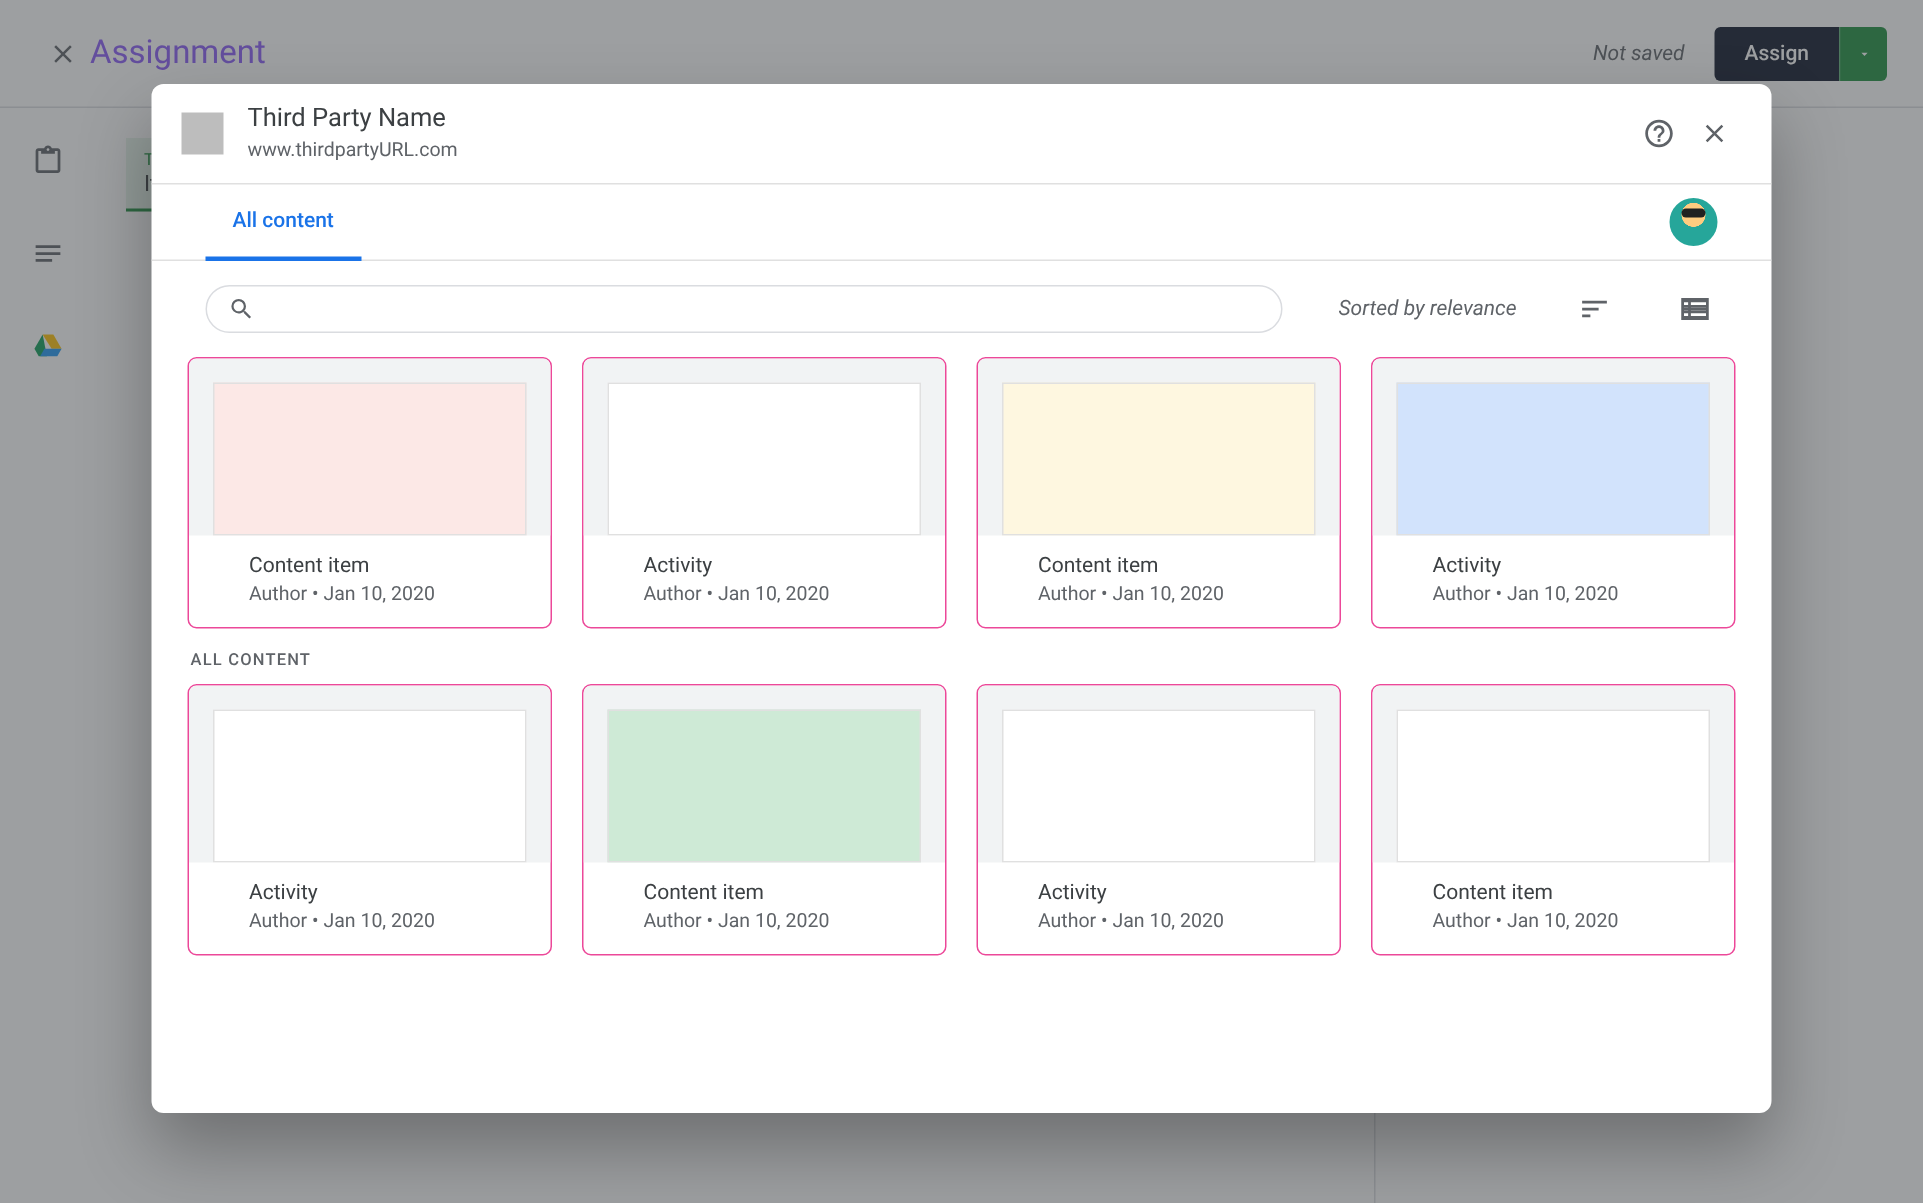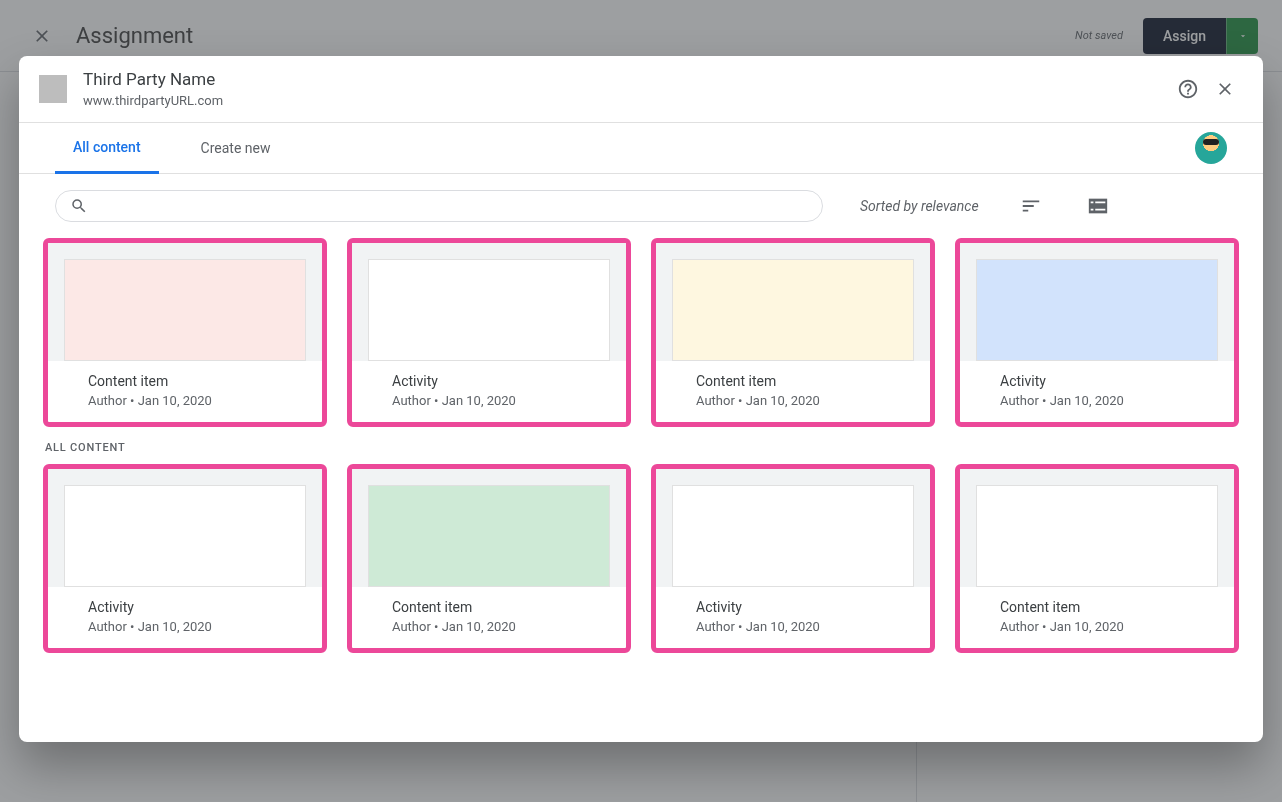--- a/index.html
+++ b/index.html
@@ -7,23 +7,23 @@
 
   
   .app-bar {
     height: 72px;
     display: flex;
     align-items: center;
     padding: 0 24px;
     border-bottom: 1px solid #dadce0;
   }
   .app-bar .close-icon { color: #5f6368; cursor: pointer; padding: 8px; }
-  .app-bar .title { font-size: 22px; color: #404040; margin-left: 16px; flex: none; }
+  .app-bar .title { font-size: 22px; color: #8b5cf6; flex: none; }
   .app-bar .spacer { flex: 1; }
-  .app-bar .not-saved { font-style: italic; color: #5f6368; font-size: 11px; margin-right: 20px; }
+  .app-bar .not-saved { font-style: italic; color: #5f6368; font-size: 14px; margin-right: 20px; }
   .assign-btn-group { display: flex; align-items: center; }
   .assign-btn {
     background: #0f172a; color: #fff; border: none; height: 36px; padding: 0 20px;
     border-radius: 4px 0 0 4px; font-size: 14px; cursor: pointer; font-weight: 500;
   }
   .assign-drop {
     background: #1e8e3e; color: #fff; border: none; height: 36px; width: 32px;
     border-radius: 0 4px 4px 0; cursor: pointer; display: flex; align-items: center; justify-content: center;
     border-left: 1px solid rgba(255,255,255,0.3);
   }
@@ -48,21 +48,21 @@
   }
 
   
   .scrim {
     position: absolute; inset: 0; background: rgba(60,64,67,0.5);
   }
 
   
   .dialog {
     position: absolute; top: 56px; left: 50%; transform: translateX(-50%);
-    width: 1244px; height: 686px; background: #fff; border-radius: 8px;
+    width: 1080px; height: 686px; background: #fff; border-radius: 8px;
     box-shadow: 0 24px 48px rgba(0,0,0,0.3);
     display: flex; flex-direction: column; overflow: hidden;
   }
   .dlg-header {
     display: flex; align-items: center; padding: 12px 20px; border-bottom: 1px solid #e0e0e0;
   }
   .dlg-logo { width: 28px; height: 28px; background: #bdbdbd; margin-right: 16px; }
   .dlg-title-block { flex: 1; }
   .dlg-title { font-size: 17px; color: #3c4043; line-height: 22px; }
   .dlg-url { font-size: 13px; color: #5f6368; line-height: 18px; margin-top: 2px; }
@@ -108,21 +108,21 @@
     flex: 1; overflow-y: auto; padding: 8px 24px 24px;
   }
   .section-label {
     font-size: 11px; letter-spacing: 0.8px; color: #5f6368; font-weight: 500;
     margin: 14px 0 10px 2px;
   }
   .card-grid {
     display: grid; grid-template-columns: repeat(4, 1fr); gap: 20px;
   }
   .card {
-    border: 5px solid #ec4899; border-radius: 6px; overflow: hidden; cursor: pointer;
+    border: 1px solid #ec4899; border-radius: 6px; overflow: hidden; cursor: pointer;
     background: #fff;
   }
   .thumb-wrap {
     background: #f1f3f4; padding: 16px 16px 0; height: 118px; overflow: hidden;
   }
   .thumb {
     width: 100%; height: 100%; border: 1px solid #e0e0e0; background: #fff;
   }
   .card-meta { padding: 12px 40px 14px; }
   .card-title { font-size: 14px; color: #3c4043; margin-bottom: 4px; }
@@ -197,21 +197,20 @@
     </span>
     <span class="hdr-icon">
       <svg width="20" height="20" viewBox="0 0 24 24">
           <path fill="currentColor" d="M19 6.41 17.59 5 12 10.59 6.41 5 5 6.41 10.59 12 5 17.59 6.41 19 12 13.41 17.59 19 19 17.59 13.41 12z"></path>
         </svg>
     </span>
   </div>
 
   <div class="tab-row">
     <div class="tab active">All content</div>
-    <div class="tab">Create new</div>
     <div class="avatar"></div>
   </div>
 
   <div class="controls-row">
     <div class="search-box">
       <span class="sicon">
         <svg width="18" height="18" viewBox="0 0 24 24">
             <path fill="currentColor" d="M15.5 14h-.79l-.28-.27A6.471 6.471 0 0 0 16 9.5 6.5 6.5 0 1 0 9.5 16c1.61 0 3.09-.59 4.23-1.57l.27.28v.79l5 4.99L20.49 19l-4.99-5zm-6 0C7.01 14 5 11.99 5 9.5S7.01 5 9.5 5 14 7.01 14 9.5 11.99 14 9.5 14z"></path>
           </svg>
       </span>

